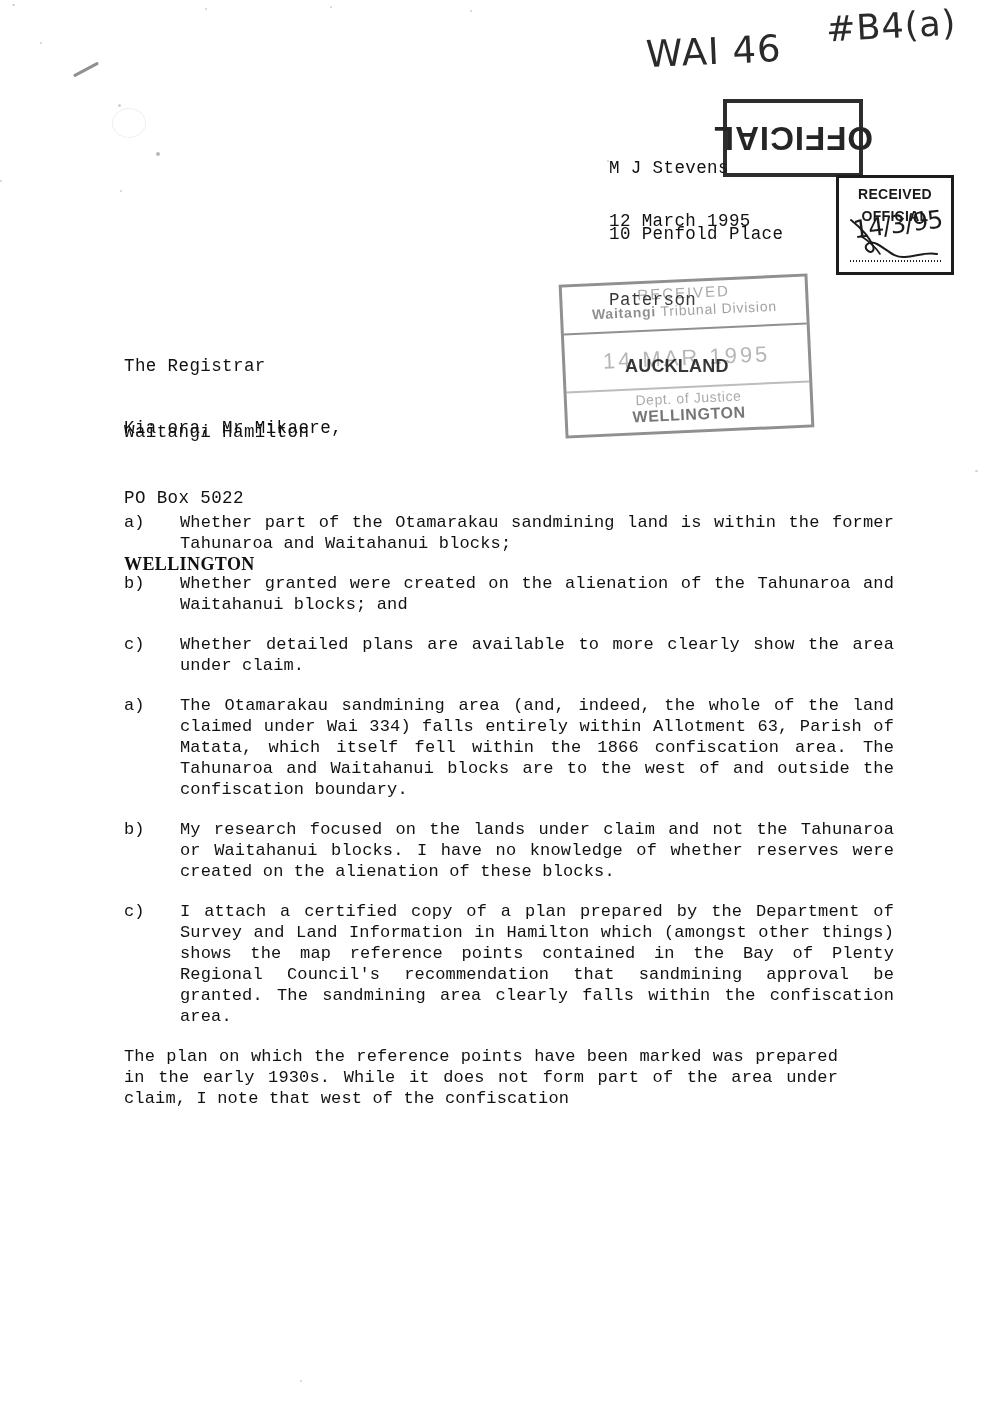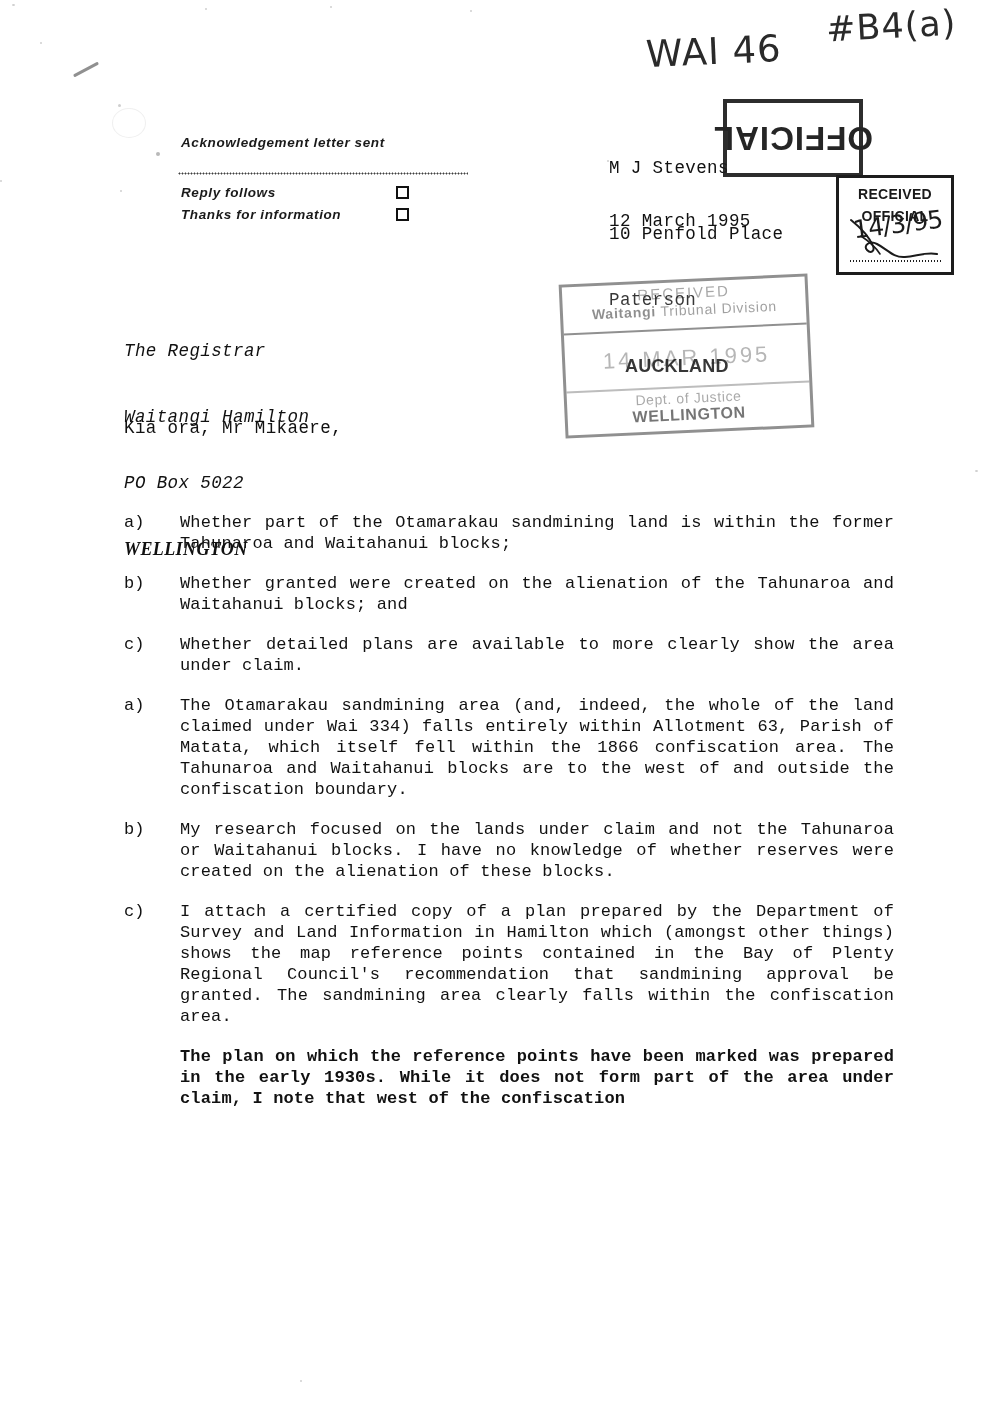--- a/index.html
+++ b/index.html
@@ -241,26 +241,25 @@
     height: 40px;
     padding-top: 2px;
   }
   #tribunal-stamp .ts-dept { font-size: 14px; letter-spacing: .6px; opacity: .7; }
   #tribunal-stamp .ts-city { font-size: 16px; font-weight: bold; letter-spacing: .6px; color: #222; }
 
   
   #recipient-block {
     position: absolute;
     left: 124px;
-    top: 296px;
+    top: 311px;
     font-size: 17.5px;
     line-height: 22px;
     letter-spacing: .4px;
     white-space: pre;
-    font-style: italic;
   }
   #recipient-city {
     font-family: "Liberation Serif", serif;
     font-weight: bold;
     font-size: 18px;
   }
 
   #salutation {
     position: absolute;
     left: 124px;
@@ -302,23 +301,21 @@
   .list-item .marker {
     flex: 0 0 auto;
     width: 56px;
   }
   .list-item .item-text {
     flex: 1 1 auto;
     text-align: justify;
     text-align-last: left;
   }
   .indented {
-    margin-left: 56px;
     width: 714px;
-    font-weight: bold;
   }
 </style>
 </head>
 <body>
 
 <div id="page">
 
   <div class="speck" style="left:12px;top:4px;width:3px;height:2px;"></div>
   <div class="speck" style="left:40px;top:42px;width:2px;height:2px;"></div>
   <div class="speck" style="left:118px;top:104px;width:3px;height:3px;"></div>
@@ -330,32 +327,20 @@
   <div class="speck" style="left:120px;top:190px;width:2px;height:2px;"></div>
   <div class="streak" style="left:72px;top:68px;width:28px;height:3px;"></div>
   <div class="smudge-ring" style="left:112px;top:108px;width:32px;height:28px;opacity:.55;"></div>
   <div class="speck" style="left:607px;top:160px;width:2px;height:2px;"></div>
   <div class="speck" style="left:975px;top:470px;width:3px;height:2px;"></div>
   <div class="speck" style="left:300px;top:1380px;width:2px;height:2px;"></div>
 
   <div class="hand" id="wai-number">WAI 46</div>
   <div class="hand" id="doc-ref-number">#B4(a)</div>
 
-  <div id="ack-slip">
-    <div class="ack-head">Acknowledgement letter sent</div>
-    <div class="dot-rule"></div>
-    <div class="ack-row">
-      <span class="ack-label">Reply follows</span>
-      <span class="checkbox"></span>
-    </div>
-    <div class="ack-row">
-      <span class="ack-label">Thanks for information</span>
-      <span class="checkbox"></span>
-    </div>
-  </div>
 
   <div id="sender-block">
     <div>M J Stevens</div>
     <div>10 Penfold Place</div>
     <div>Paterson</div>
     <div id="sender-city">AUCKLAND</div>
   </div>
   <div id="letter-date">12 March 1995</div>
 
   <div id="official-stamp">

